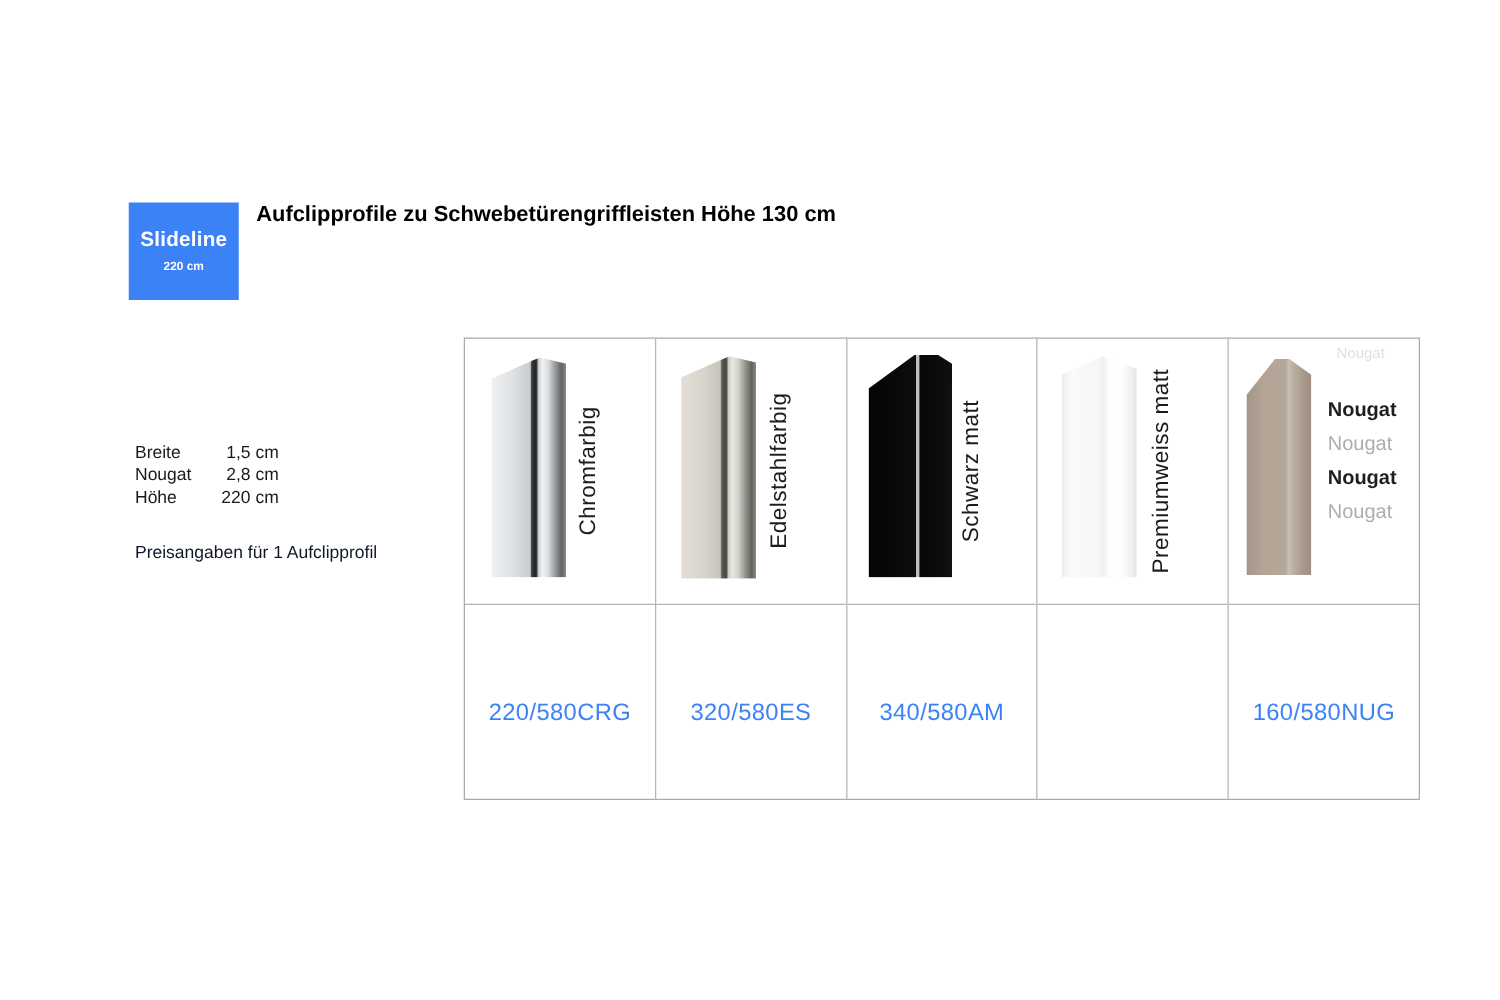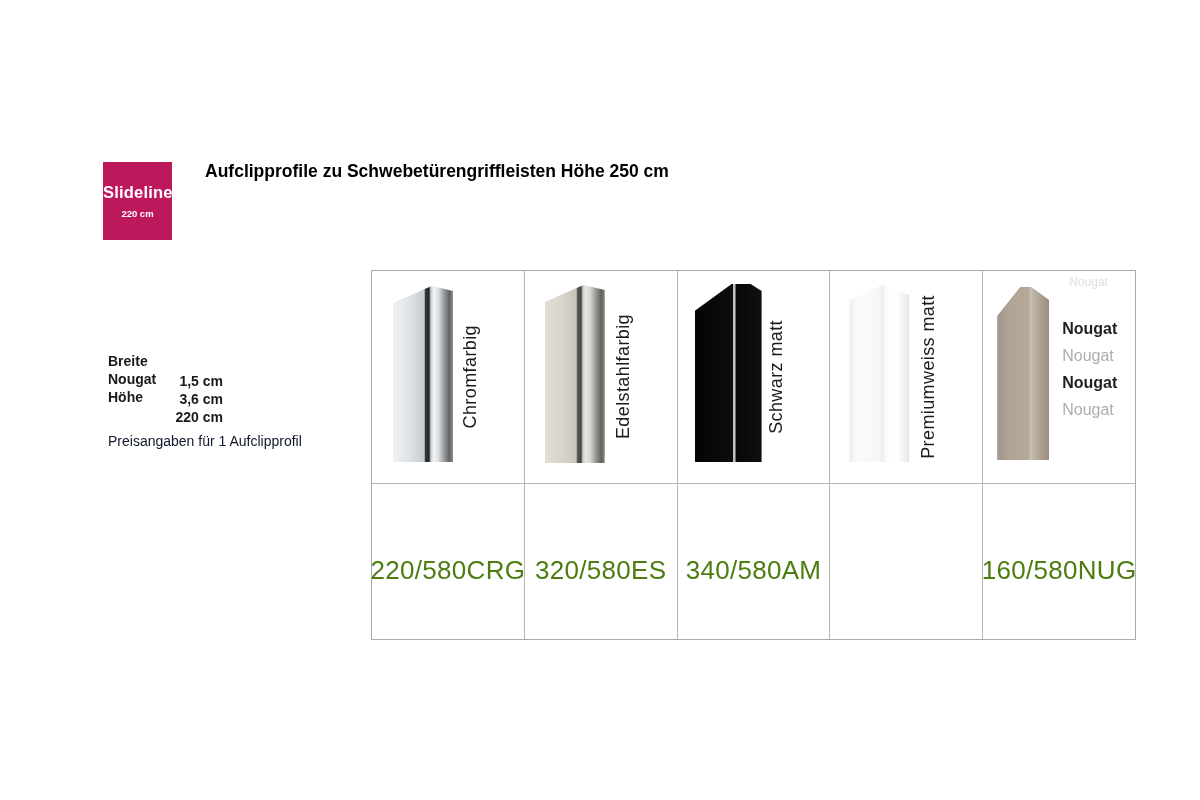--- a/index.html
+++ b/index.html
@@ -5,51 +5,51 @@
   html,body{margin:0;padding:0;}
   body{
     width:1200px;height:800px;background:#ffffff;
     font-family:"Liberation Sans", sans-serif;
     position:relative;overflow:hidden;color:#111;
   }
   .canvas{position:absolute;inset:0;}
 
   
   .logo{
-    position:absolute;left:103px;top:162px;width:69px;height:78px;
-    background:#be185d;color:#fff;text-align:center;box-sizing:border-box;
+    position:absolute;left:103px;top:162px;width:88px;height:78px;
+    background:#3b82f6;color:#fff;text-align:center;box-sizing:border-box;
   }
   .logo-brand{font-weight:bold;font-size:16.5px;margin-top:21px;letter-spacing:0.2px;}
   .logo-sub{font-weight:bold;font-size:9.5px;margin-top:6px;}
 
   
   .title{
     position:absolute;left:205px;top:161px;
     font-size:17.5px;font-weight:bold;color:#000;white-space:nowrap;
   }
 
   
   .specs{position:absolute;left:108px;top:352px;font-size:14px;color:#1a1a1a;}
-  .spec-row{display:flex;height:18px;line-height:18px;font-weight:bold;}
+  .spec-row{display:flex;height:18px;line-height:18px;}
   .spec-label{width:67px;}
-  .spec-value{width:48px;text-align:right;margin-top:20px;}
+  .spec-value{width:48px;text-align:right;}
   .note{position:absolute;left:108px;top:433px;font-size:14px;color:#0f172a;white-space:nowrap;}
 
   
   .ptable{
     position:absolute;left:371px;top:270px;width:765px;height:370px;
     border:1px solid #aaaaaa;box-sizing:border-box;display:flex;background:#fff;
   }
   .pcol{flex:1;display:flex;flex-direction:column;border-right:1px solid #b5b5b5;min-width:0;gap:40px;}
   .pcol:last-child{border-right:none;}
   .img-cell{height:213px;border-bottom:1px solid #b5b5b5;position:relative;box-sizing:border-box;}
   .code-cell{
     flex:1;display:flex;align-items:center;justify-content:center;
     padding-bottom:22px;box-sizing:border-box;
-    font-size:26px;color:#4d7c0f;letter-spacing:0.3px;white-space:nowrap;
+    font-size:19px;color:#3b82f6;letter-spacing:0.3px;white-space:nowrap;
   }
 
   
   .finish-wrap{position:absolute;left:88px;top:0;height:100%;display:flex;align-items:center;}
   .finish-wrap span{
     writing-mode:vertical-rl;transform:rotate(180deg);
     font-size:18px;color:#1c1c1c;letter-spacing:0.4px;white-space:nowrap;
   }
 
   
@@ -100,30 +100,30 @@
 </head>
 <body>
 
 <div class="canvas">
 
   <div class="logo">
     <div class="logo-brand">Slideline</div>
     <div class="logo-sub">220 cm</div>
   </div>
 
-  <div class="title">Aufclipprofile zu Schwebetürengriffleisten Höhe 250 cm</div>
+  <div class="title">Aufclipprofile zu Schwebetürengriffleisten Höhe 130 cm</div>
 
   <div class="specs">
     <div class="spec-row">
       <span class="spec-label">Breite</span>
       <span class="spec-value">1,5 cm</span>
     </div>
     <div class="spec-row">
       <span class="spec-label">Nougat</span>
-      <span class="spec-value">3,6 cm</span>
+      <span class="spec-value">2,8 cm</span>
     </div>
     <div class="spec-row">
       <span class="spec-label">Höhe</span>
       <span class="spec-value">220 cm</span>
     </div>
   </div>
 
   <div class="note">Preisangaben für 1 Aufclipprofil</div>
 
   <div class="ptable">

